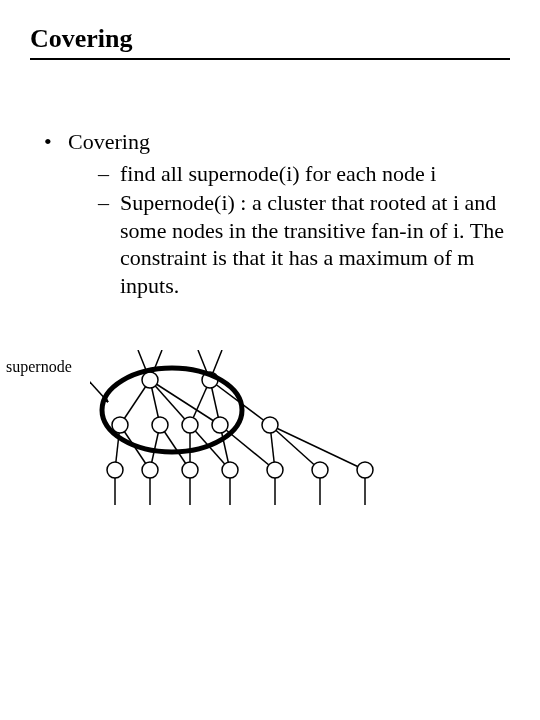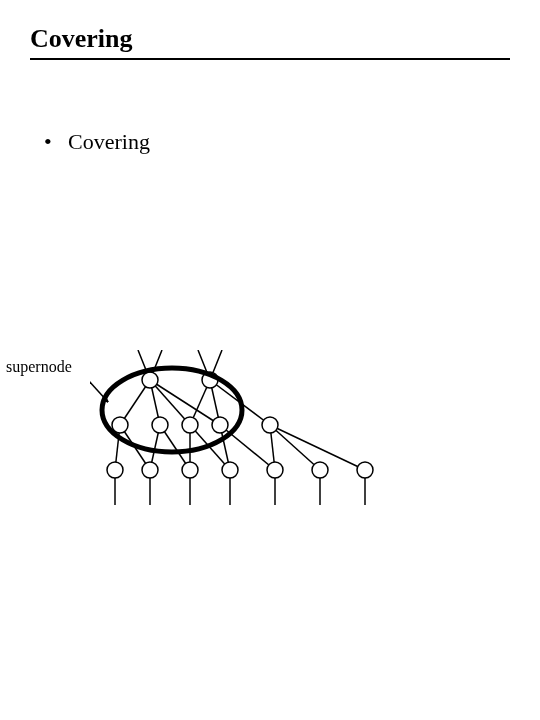--- a/index.html
+++ b/index.html
@@ -98,20 +98,22 @@
   <div class="title-wrap">
     <div class="title">Covering</div>
     <hr class="title-rule">
   </div>
 
   <div class="content">
     <ul class="bullets">
       <li>
         <span>Covering</span>
         <ul class="dashes">
+          <li>find all supernode(i) for each node i</li>
+          <li>Supernode(i) : a cluster that rooted at i and some nodes in the transitive fan-in of i. The constraint is that it has a maximum of m inputs.</li>
         </ul>
       </li>
     </ul>
   </div>
 
   <div class="label">supernode</div>
 
   <svg class="diagram" viewBox="0 0 320 200">
     <g id="diagram-g" stroke="#000" stroke-width="1.5" fill="#fff">
         <line x1="48" y1="0" x2="60" y2="30"></line>

